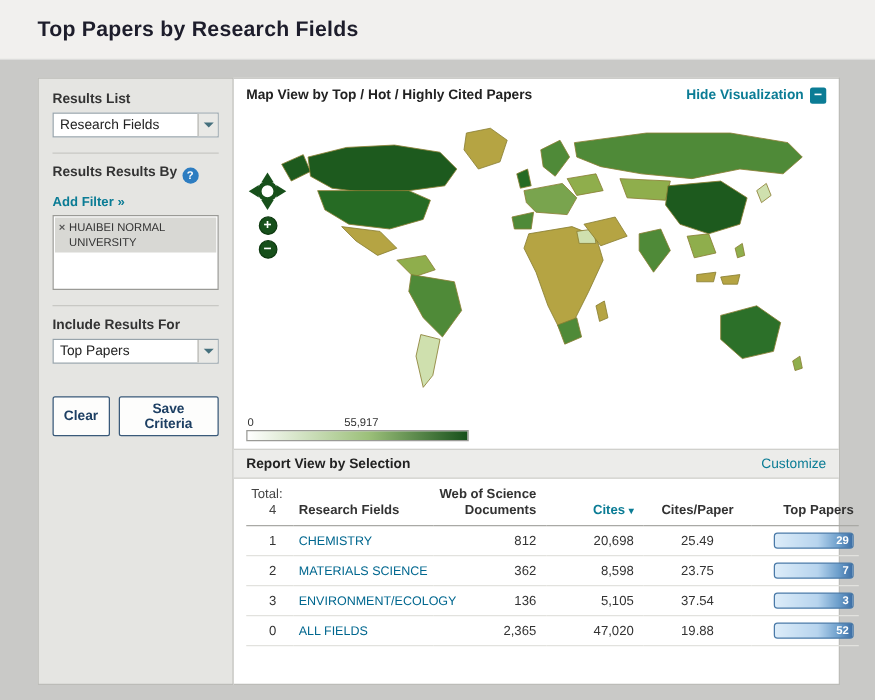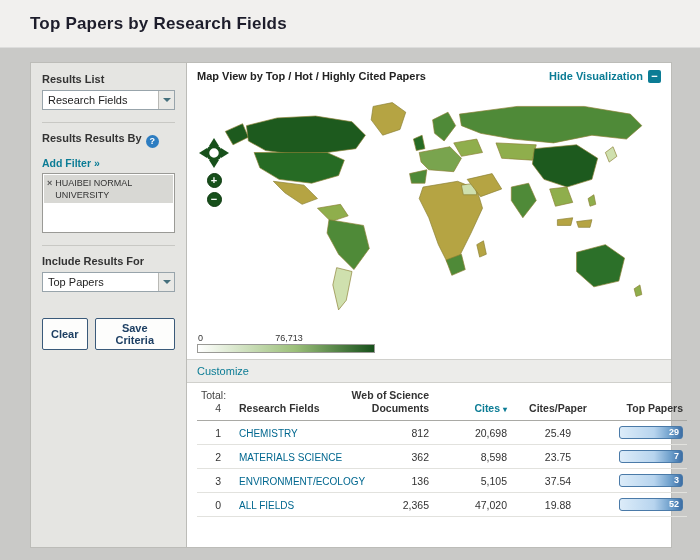--- a/index.html
+++ b/index.html
@@ -204,27 +204,28 @@
           <path d="M31,16 L23,11 L23,21 Z" fill="#17501b"></path>
           <circle cx="16" cy="16" r="6.5" fill="#ffffff" stroke="#17501b" stroke-width="3.5"></circle>
         </svg>
         <div class="zoom-btn">+</div>
         <div class="zoom-btn">−</div>
       </div>
 
       <div class="legend">
         <div class="legend-labels">
           <span class="legend-min">0</span>
-          <span class="legend-max">76,713</span>
+          <span class="legend-max">55,917</span>
         </div>
         <div class="legend-bar"></div>
       </div>
     </div>
 
     <div class="report-bar">
+      <span class="report-title">Report View by Selection</span>
       <span class="customize">Customize</span>
     </div>
 
     <div class="table-wrap">
       <table>
         <thead>
           <tr>
             <td class="c-rank total-cell">
               <div>Total:</div>
               <div>4</div>

